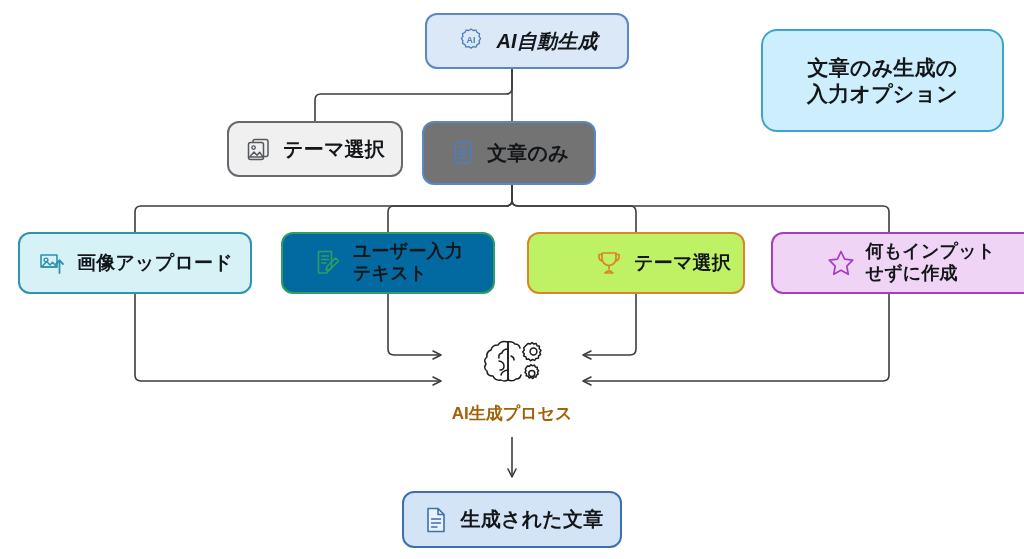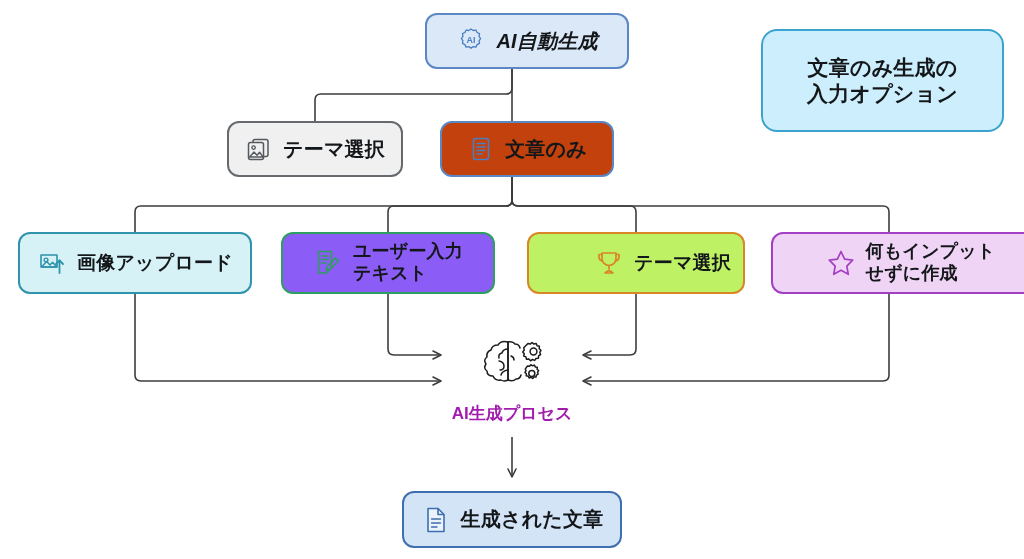--- a/index.html
+++ b/index.html
@@ -37,50 +37,50 @@
   #n-ai .lbl{font-size:20px;font-style:italic;}
 
   #n-legend{left:761px;top:29px;width:243px;height:103px;
         background:#cdeefc;border-color:#3aa3cf;border-radius:16px;}
   #n-legend .lbl{font-size:21px;text-align:center;}
 
   #n-imgtext{left:227px;top:121px;width:176px;height:56px;
         background:#f0f0f0;border-color:#666a6e;}
   #n-imgtext .lbl{font-size:20px;}
 
-  #n-textonly{left:440px;top:121px;width:174px;height:56px;
-        background:#c2410c;border-color:#5b87c4;}
+  #n-textonly{left:422px;top:121px;width:174px;height:64px;
+        background:#737373;border-color:#5b87c4;}
   #n-textonly .lbl{font-size:20px;}
 
   #n-upload{left:18px;top:232px;width:234px;height:62px;
         background:#d6f2f7;border-color:#2e93ab;}
   #n-upload .lbl{font-size:19px;}
 
   #n-usertext{left:281px;top:232px;width:214px;height:62px;
-        background:#8b5cf6;border-color:#2e9e61;}
+        background:#0369a1;border-color:#2e9e61;}
   #n-usertext .lbl{font-size:18px;}
 
   #n-theme{left:527px;top:232px;width:218px;height:62px;
         background:#bef264;border-color:#d98726;justify-content:flex-end;}
   #n-theme .lbl{font-size:19px;}
 
   #n-noinput{left:771px;top:232px;width:279px;height:62px;
         background:#f0d4f5;border-color:#a33fc4;}
   #n-noinput .lbl{font-size:18px;}
 
   #n-result{left:402px;top:479px;width:220px;height:57px;
         background:#d3e4f7;border-color:#3f6fb0;margin-top:12px;}
   #n-result .lbl{font-size:20px;}
 
   
   #proc{position:absolute;left:452px;top:336px;width:120px;height:90px;
         display:flex;flex-direction:column;align-items:center;}
   #proc .brainwrap{line-height:0;}
   #proc .proclbl{
-    margin-top:6px;font-size:17px;font-weight:bold;color:#a21caf;white-space:nowrap;
+    margin-top:6px;font-size:17px;font-weight:bold;color:#a16207;white-space:nowrap;
   }
 </style>
 </head>
 <body>
 
 <div id="canvas">
 
   <svg class="edges" viewBox="0 0 1024 559">
     <defs>
       <marker id="arrR" markerWidth="11" markerHeight="11" refX="9" refY="5" orient="auto" markerUnits="userSpaceOnUse">

